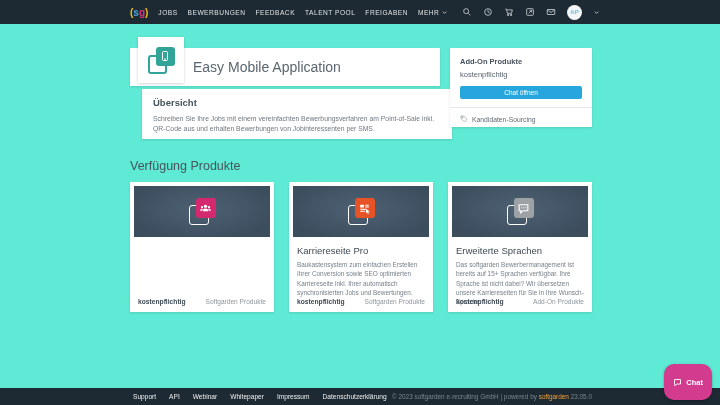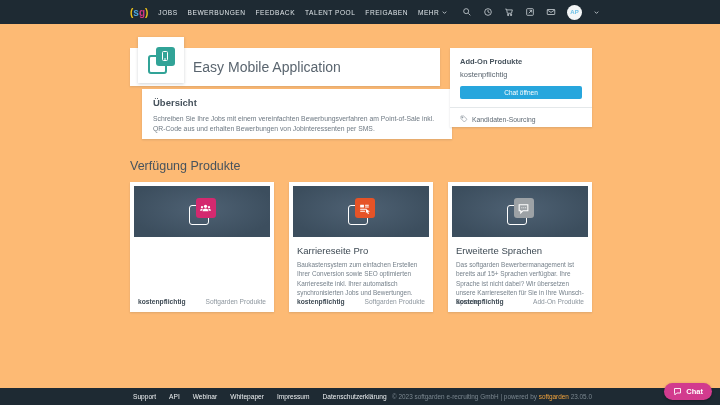--- a/index.html
+++ b/index.html
@@ -1,18 +1,18 @@
 <!DOCTYPE html>
 <html><head>
 <meta charset="utf-8">
 <style>
   * { margin:0; padding:0; box-sizing:border-box; }
   html,body { background:#edeff1; }
   body { font-family:"Liberation Sans", sans-serif; }
-  .screen { position:relative; width:720px; height:405px; background:#fdba74; overflow:hidden; }
+  .screen { position:relative; width:720px; height:405px; background:#5eead4; overflow:hidden; }
 
   
   .navbar { position:absolute; top:0; left:0; right:0; height:24px; background:#1e2a33;
             display:flex; align-items:center; justify-content:space-between; padding:0 120px 0 130px; }
   .nav-left { display:flex; align-items:center; gap:10px; }
   .logo { font-size:10px; font-weight:bold; letter-spacing:0; cursor:pointer; }
   .logo .p0,.logo .p3 { color:#f0c419; }
   .logo .p1 { color:#4aa8e0; }
   .logo .p2 { color:#d6367f; }
   .nav-item { color:#dde3e7; font-size:6.6px; letter-spacing:.5px; cursor:pointer; white-space:nowrap; }
@@ -74,21 +74,21 @@
   .sim-cat { font-size:6.6px; color:#8d969e; }
 
   
   .footer { position:absolute; left:0; right:0; bottom:0; height:17px; background:#1e2a33;
             display:flex; align-items:center; justify-content:space-between; padding:0 128px 0 133px; }
   .f-links { display:flex; gap:13px; }
   .f-link { color:#edf0f2; font-size:6.6px; cursor:pointer; white-space:nowrap; }
   .copyright { font-size:6.4px; color:#7b8790; white-space:nowrap; }
   .copyright .brand { color:#f0a23c; }
 
-  .chat-fab { position:absolute; right:8px; bottom:5px; height:17px; padding:0 9px; border-radius:10px;
+  .chat-fab { position:absolute; right:8px; bottom:5px; height:36px; padding:0 9px; border-radius:10px;
               background:#d23b8e; color:#fff; display:flex; align-items:center; gap:4px;
               font-size:7.5px; font-weight:bold; box-shadow:0 1px 3px rgba(0,0,0,.3); cursor:pointer; }
   .chat-fab svg { width:9px; height:9px; color:#fff; }
 </style>
 </head>
 <body>
 
 <div class="screen">
 
   <header class="navbar">

